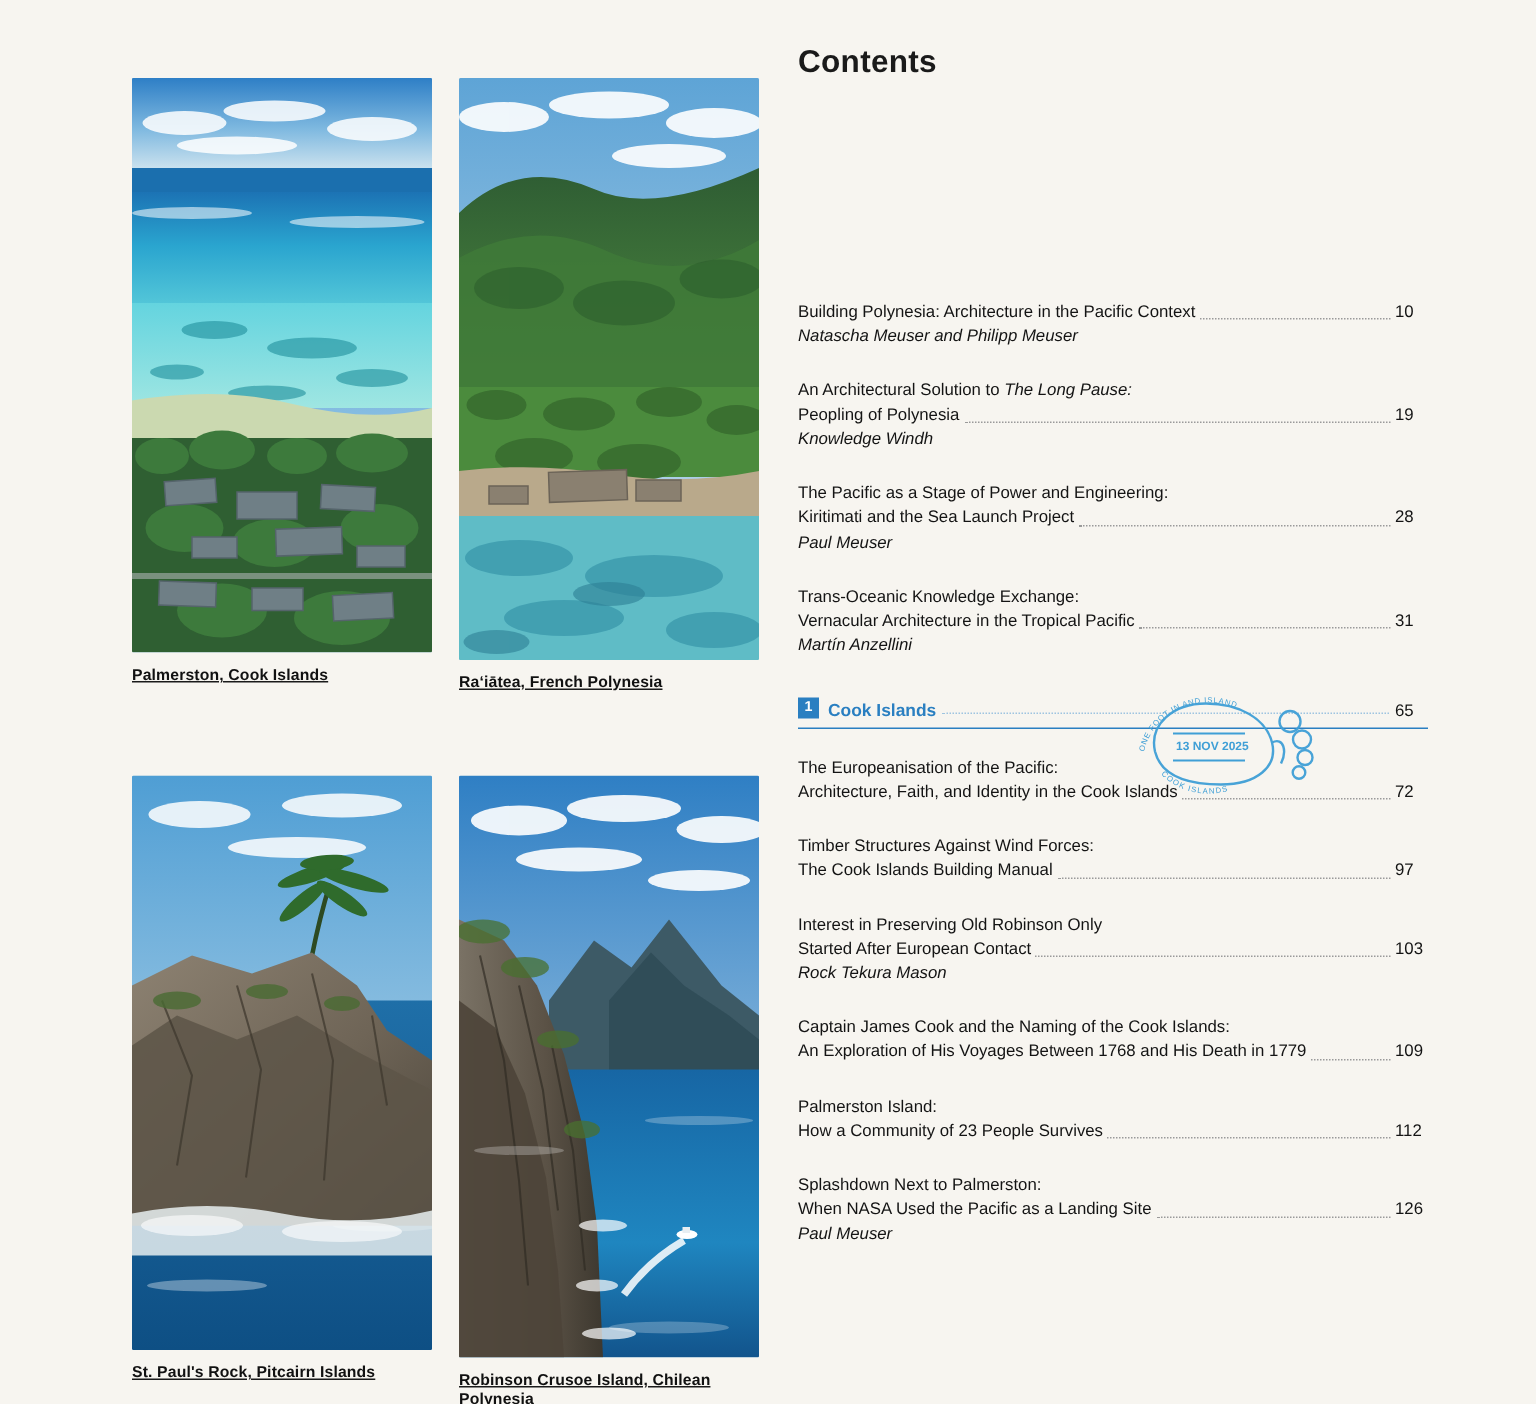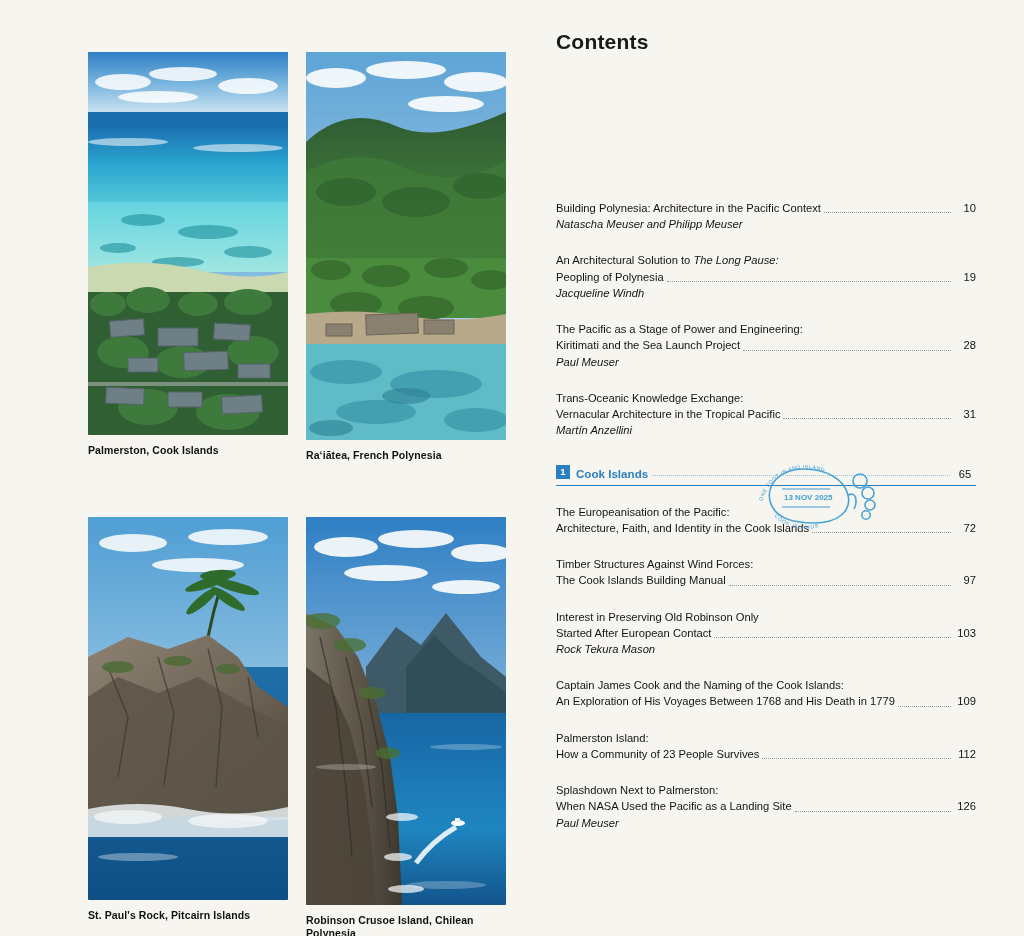--- a/index.html
+++ b/index.html
@@ -20,21 +20,21 @@
   
   .images {
     position: absolute;
     left: 48px; top: 36px;
     width: 420px;
     display: grid;
     grid-template-columns: 200px 200px;
     column-gap: 18px;
     row-gap: 10px;
   }
-  .fig { width: 215px; }
+  .fig { width: 215px; text-decoration: underline; }
   .fig .frame {
     width: 200px;
     border-radius: 1px;
     overflow: hidden;
     position: relative;
     background: #bcd7e4;
   }
   .fig.tall .frame { height: 383px; }
   .fig.tall2 .frame { height: 388px; }
   .fig .cap {
@@ -46,21 +46,21 @@
     line-height: 1.25;
   }
   .fig.row2 { margin-top: 29px; }
 
   
   .frame svg { display: block; width: 100%; height: 100%; }
 
   
   .contents {
     position: absolute;
-    left: 556px; top: 30px;
+    left: 532px; top: 30px;
     width: 420px;
   }
   .contents h1 {
     font-size: 21px;
     font-weight: bold;
     margin: 0 0 8px 0;
     letter-spacing: .2px;
   }
   .toc-group { margin-top: 0; }
   .entry { margin-bottom: 20px; }
@@ -75,21 +75,20 @@
   .line .txt em { font-style: italic; }
   .line .dots {
     flex: 1 1 auto;
     margin: 0 3px 3px 3px;
     border-bottom: 1px dotted #9a9a9a;
     height: 1px;
     min-width: 6px;
   }
   .line .pg {
     font-size: 11.2px;
-    text-align: right;
     min-width: 22px;
     color: #141414;
   }
   .line.nodots .dots { border-bottom: none; }
   .author {
     font-style: italic;
     font-size: 11.2px;
     line-height: 1.45;
     color: #141414;
   }
@@ -123,21 +122,21 @@
     font-size: 11.6px;
     font-weight: bold;
     white-space: nowrap;
   }
   .chapter .dots {
     flex: 1 1 auto;
     margin: 0 4px 4px 4px;
     border-bottom: 1px dotted #9ec4e0;
     height: 1px;
   }
-  .chapter .pg { font-size: 11.2px; color: #141414; min-width: 22px; text-align: center;}
+  .chapter .pg { font-size: 11.2px; color: #141414; min-width: 22px; text-align: left;}
   .chapter .rule {
     border-bottom: 1px solid #2a7fc1;
     margin-top: 5px;
   }
 
   
   .stamp {
     position: absolute;
     left: 756px; top: 455px;
     width: 130px; height: 80px;
@@ -435,21 +434,21 @@
         <div class="line nodots">
           <span class="txt">An Architectural Solution to <em>The Long Pause:</em></span>
           <span class="dots"></span>
           <span class="pg"></span>
         </div>
         <div class="line">
           <span class="txt">Peopling of Polynesia</span>
           <span class="dots"></span>
           <span class="pg">19</span>
         </div>
-        <div class="author">Jacqueline Windh</div>
+        <div class="author">Knowledge Windh</div>
       </div>
 
       <div class="entry">
         <div class="line nodots">
           <span class="txt">The Pacific as a Stage of Power and Engineering:</span>
           <span class="dots"></span>
           <span class="pg"></span>
         </div>
         <div class="line">
           <span class="txt">Kiritimati and the Sea Launch Project</span>

